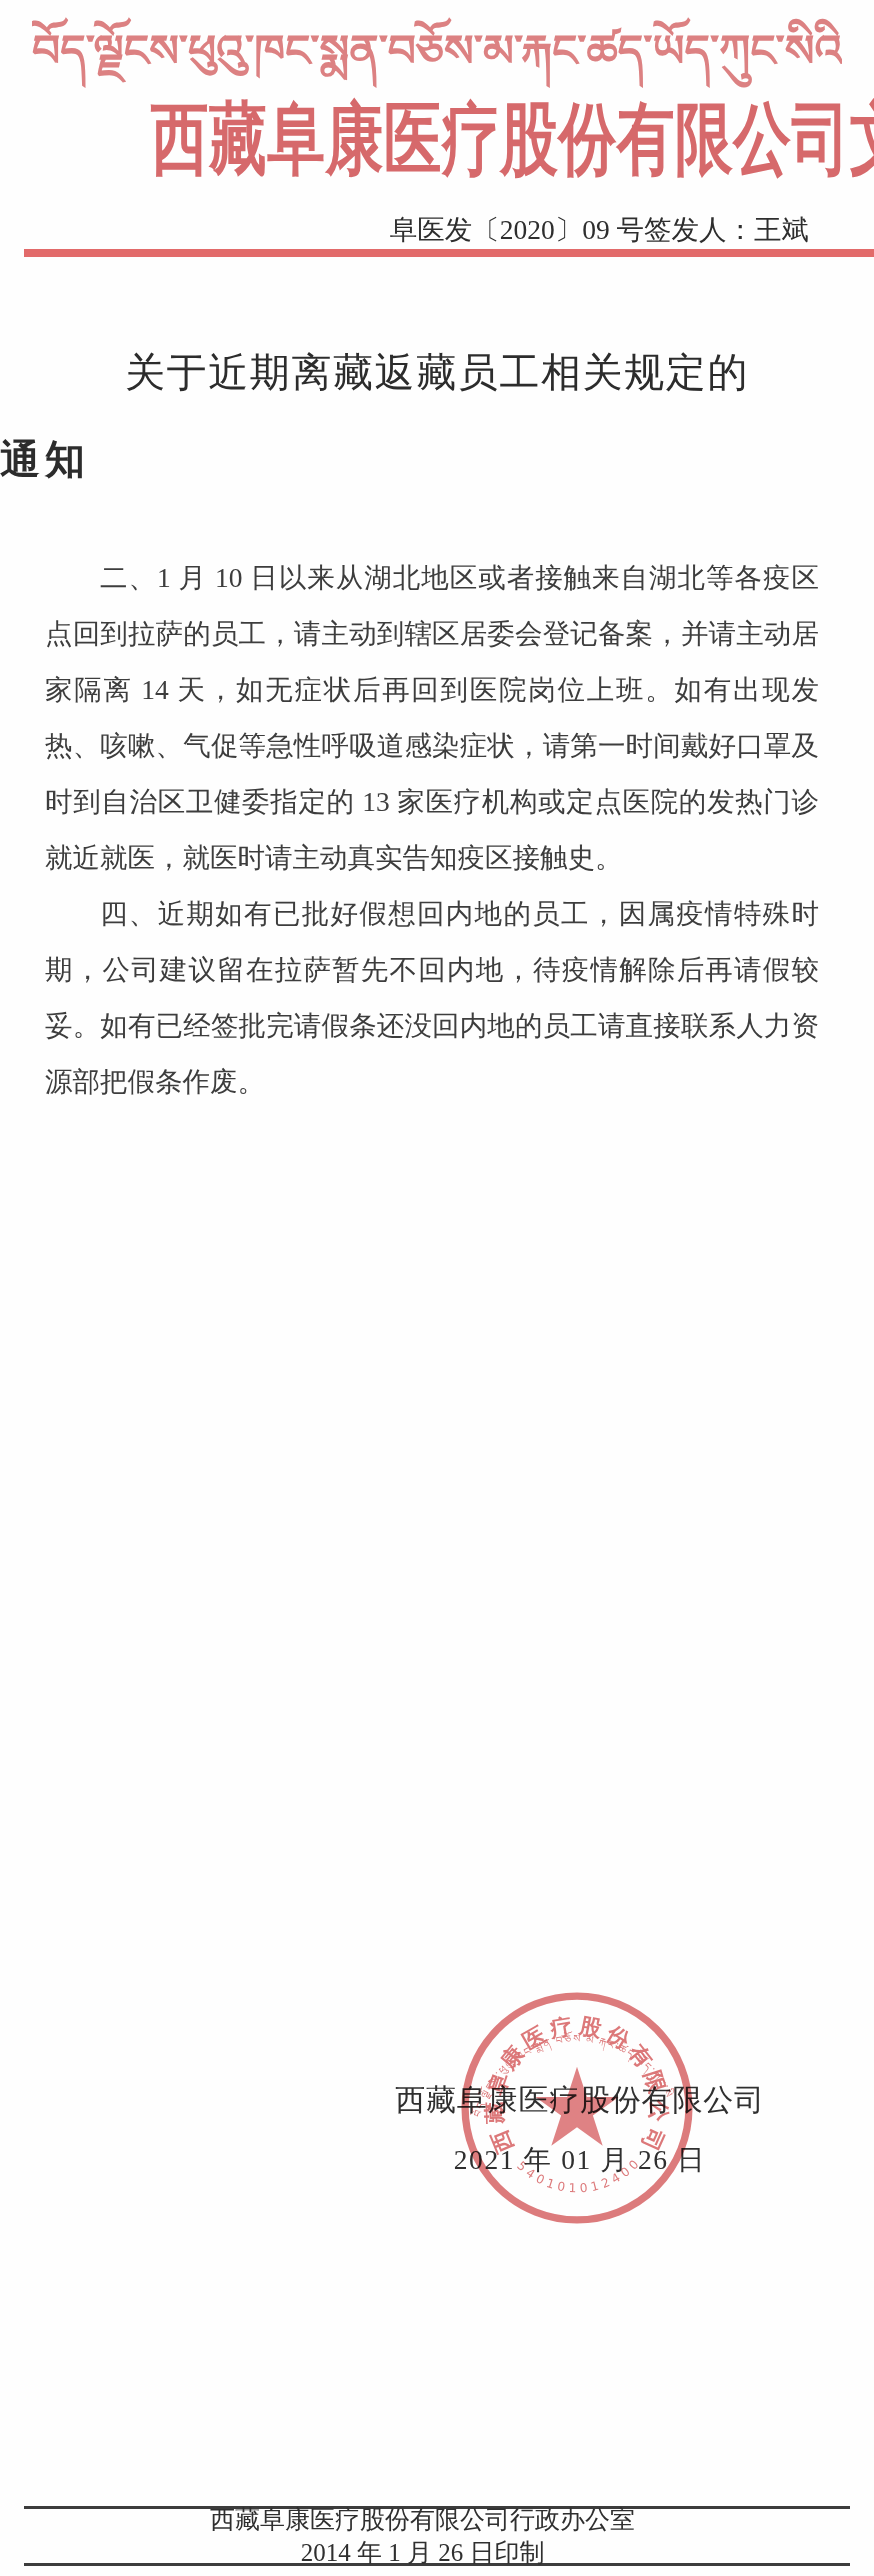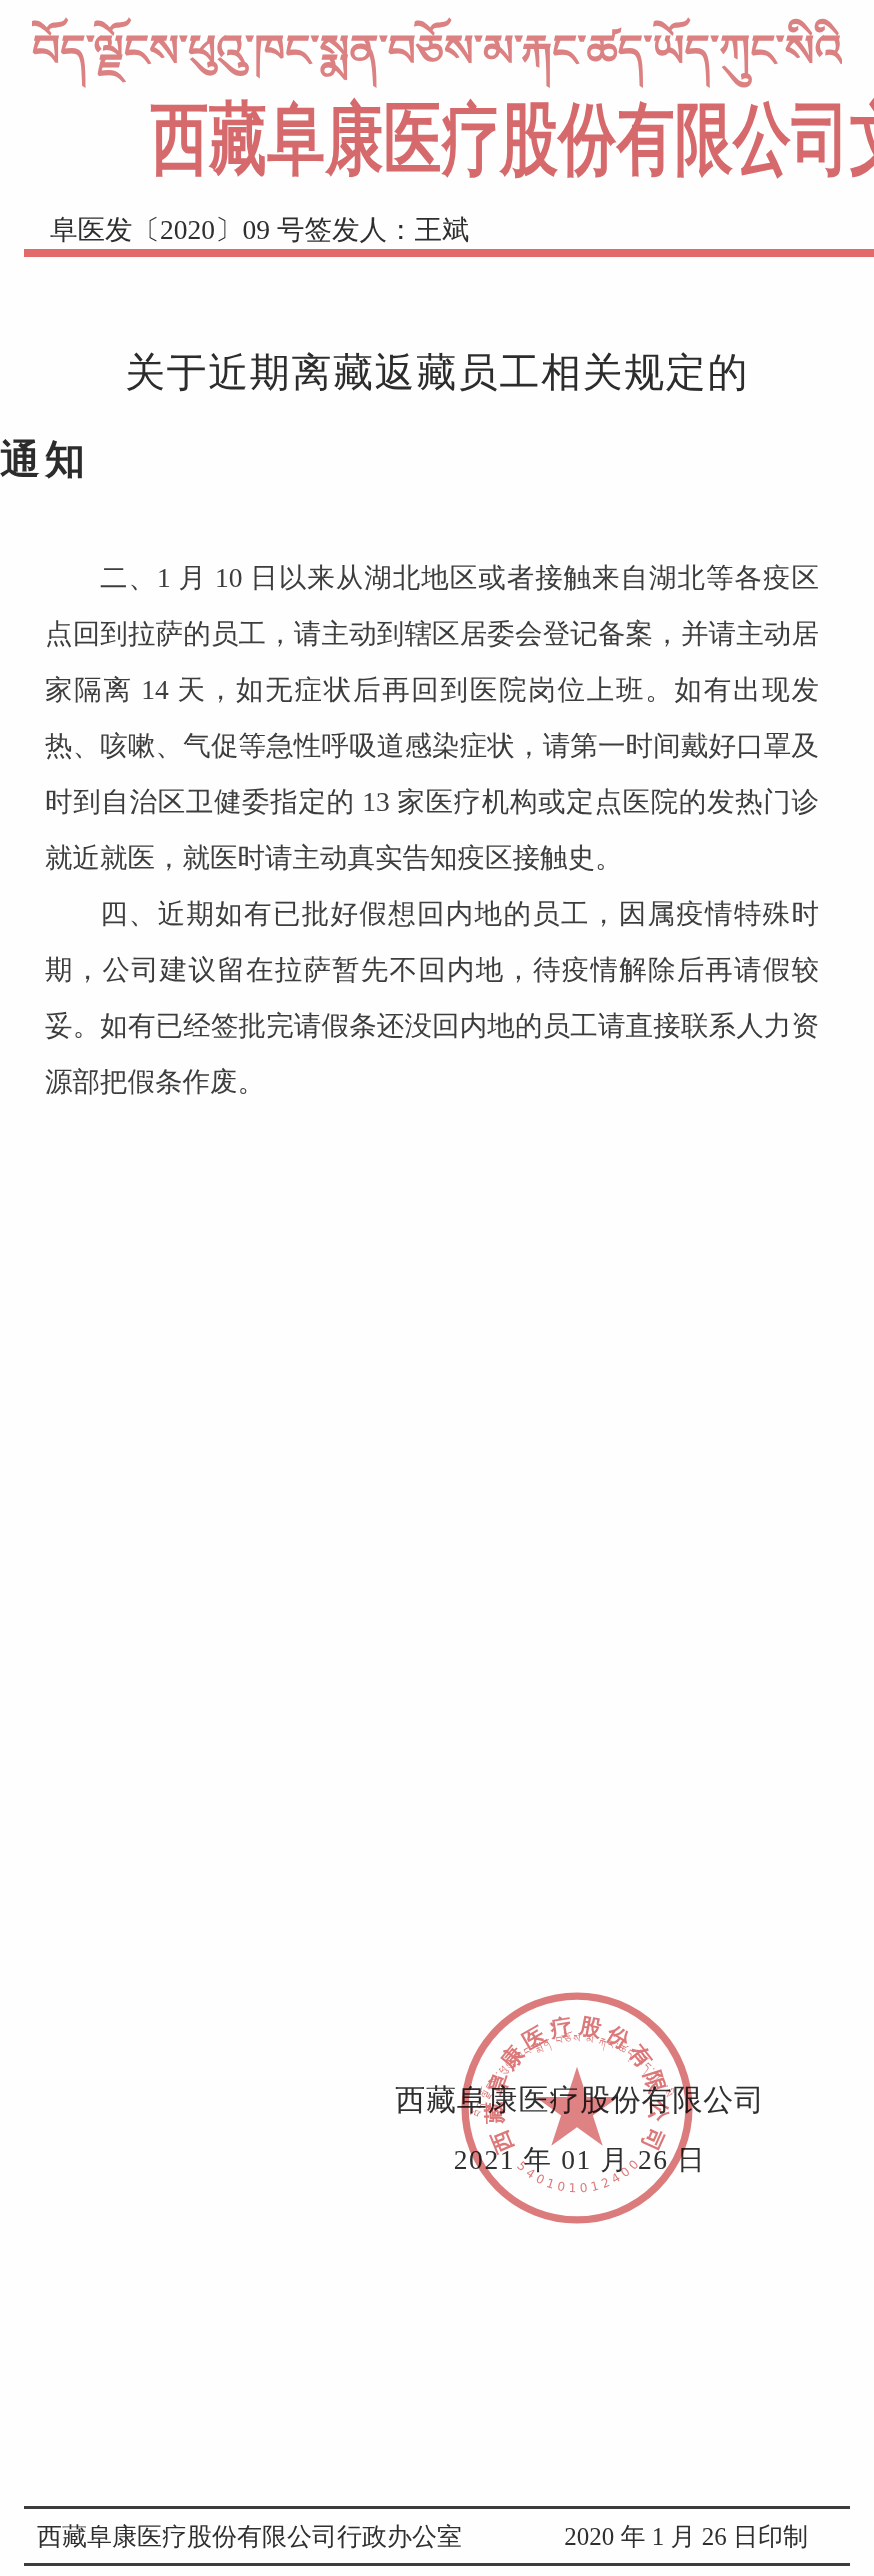--- a/index.html
+++ b/index.html
@@ -37,21 +37,21 @@
     transform-origin: center;
     font-size: 79px;
     line-height: 83px;
     font-weight: bold;
     letter-spacing: 0.8px;
     color: #d6696b;
   }
   .doc-row {
     margin: 31px 65px 0 50px;
     display: flex;
-    justify-content: flex-start;
+    justify-content: flex-end;
     align-items: baseline;
     font-size: 27.5px;
     color: #2e2e2e;
   }
   .red-divider {
     position: absolute;
     left: 24px;
     right: 0;
     top: 249px;
     height: 8px;
@@ -110,25 +110,26 @@
   
   .doc-footer {
     position: absolute;
     left: 24px;
     right: 24px;
     top: 2506px;
     border-top: 3.2px solid #3c3c3c;
     border-bottom: 3.2px solid #3c3c3c;
     height: 60px;
     display: flex;
-    justify-content: space-between;
+    justify-content: center;
     align-items: center;
     padding: 0 42px 0 13px;
     font-size: 25px;
     color: #2f2f2f;
+    flex-direction: column;
   }
 </style>
 </head>
 <body>
 
 <div class="page">
 
   <div class="tibetan-masthead">བོད་ལྗོངས་ཕུའུ་ཁང་སྨན་བཅོས་མ་རྐང་ཚད་ཡོད་ཀུང་སིའི་ཡིག་ཆ།</div>
 
   <div class="company-masthead">
@@ -171,17 +172,17 @@
       <textPath href="#arc-chinese" startOffset="4">西藏阜康医疗股份有限公司</textPath>
     </text>
     <text font-size="15" fill="#d5585a" letter-spacing="5" font-family="DejaVu Sans, sans-serif" opacity="0.9">
       <textPath href="#arc-serial" startOffset="22">540101012400</textPath>
     </text>
     <polygon fill="#d5585a" opacity="0.85" points="148,97 160.1,134.3 199.4,134.3 167.6,157.4 179.7,194.7 148,171.6 116.3,194.7 128.4,157.4 96.6,134.3 135.9,134.3"></polygon>
   </svg>
 
   <div class="doc-footer">
     <span>西藏阜康医疗股份有限公司行政办公室</span>
-    <span>2020 年 1 月 26 日印制</span>
+    <span>2014 年 1 月 26 日印制</span>
   </div>
 
 </div>
 
 
 </body></html>

